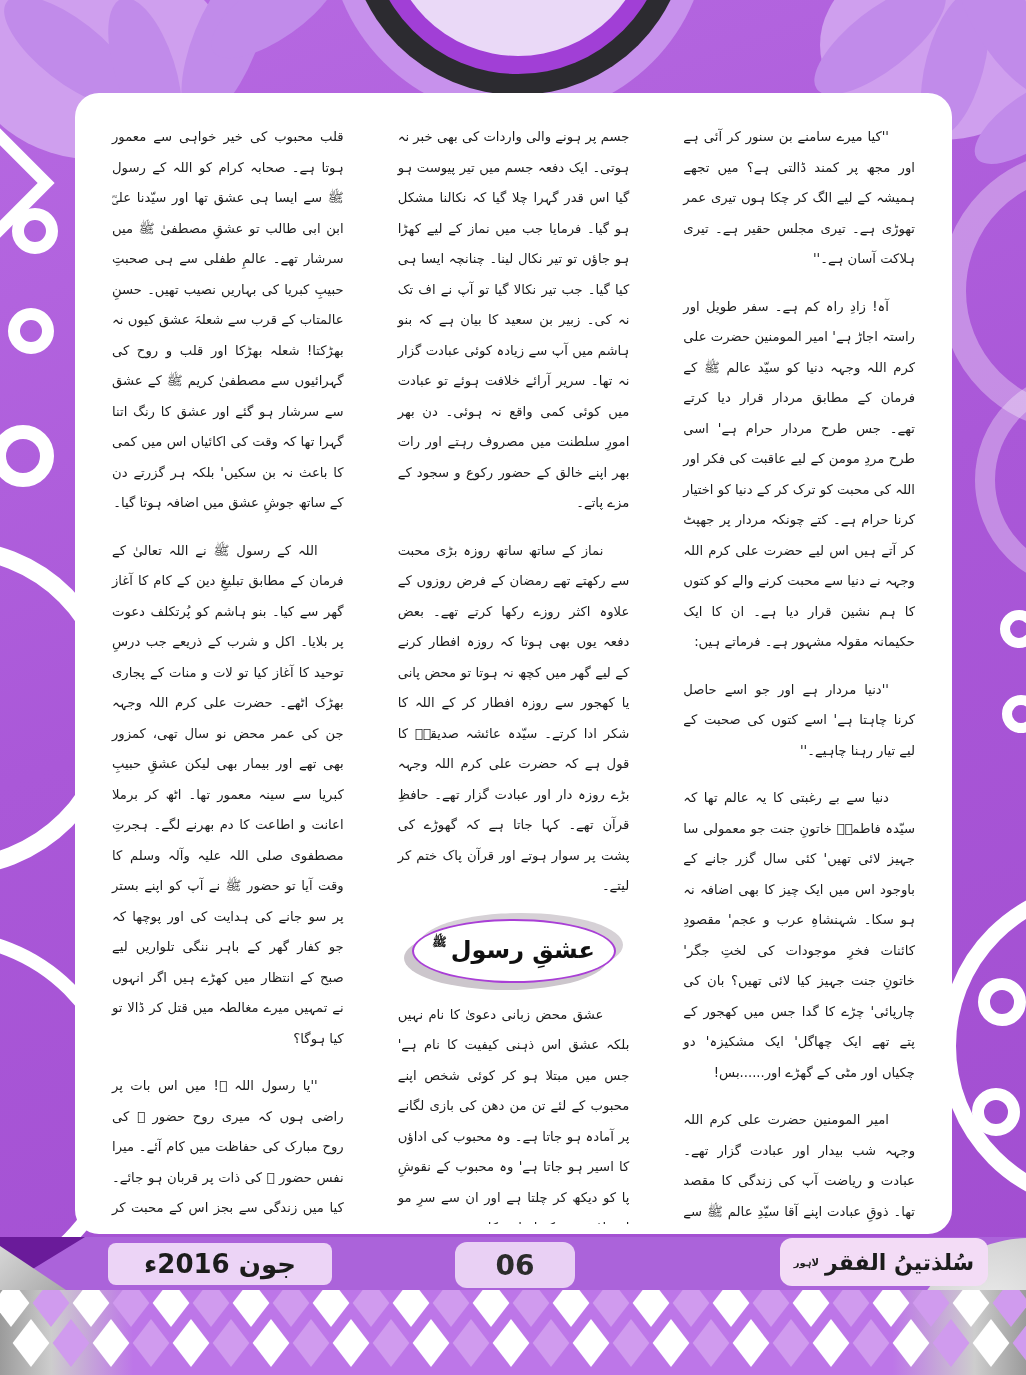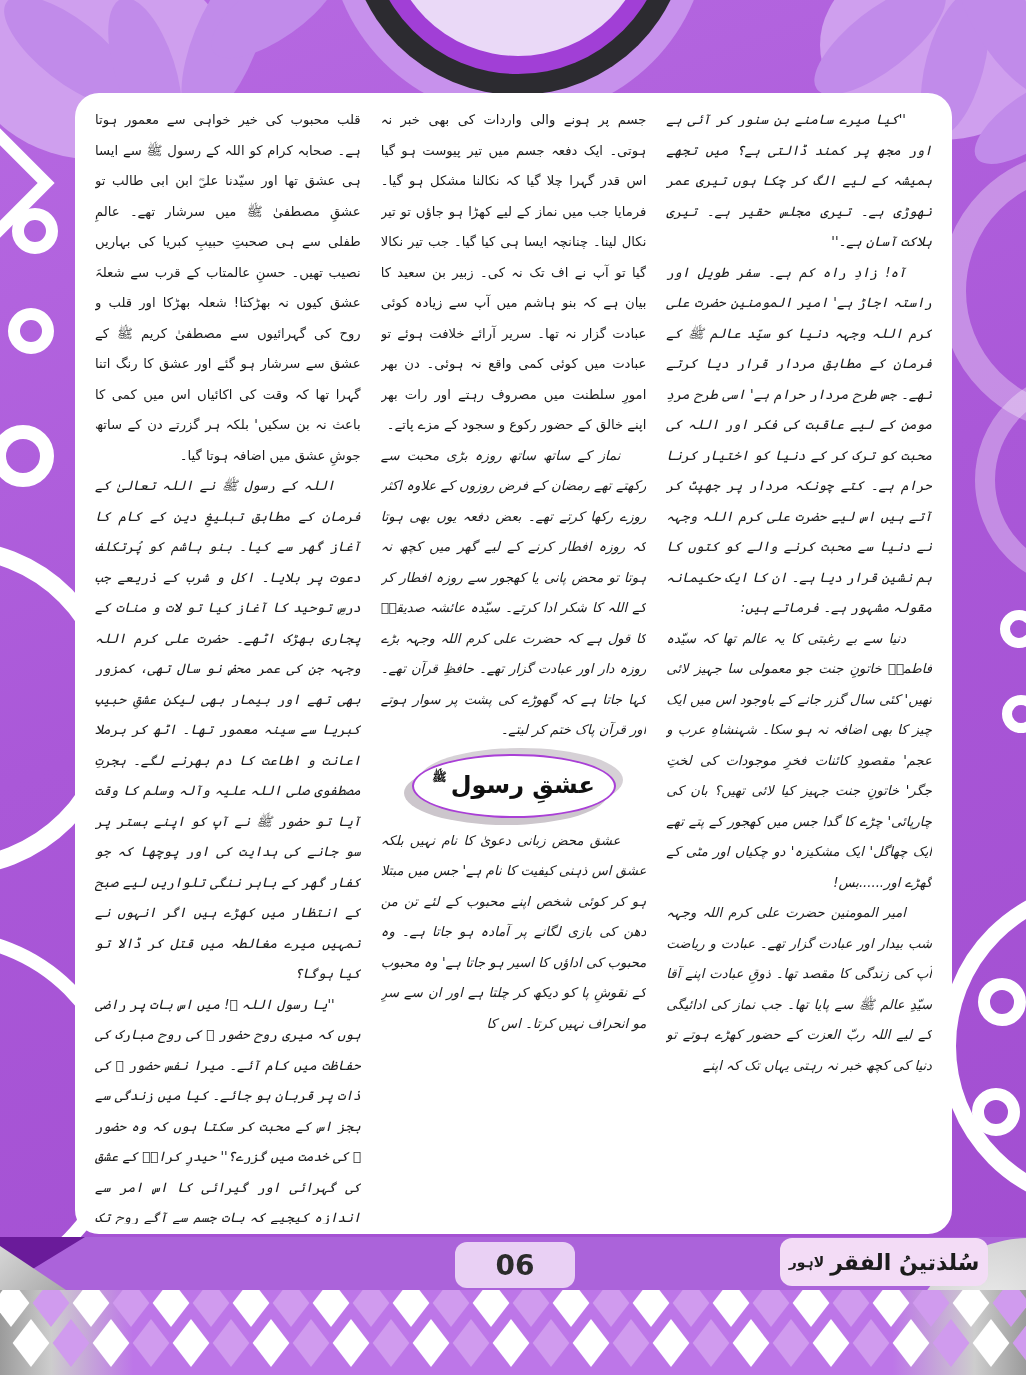--- a/index.html
+++ b/index.html
@@ -22,22 +22,22 @@
   .wring{position:absolute;border-radius:50%;background:transparent;border:12px solid #fff;}
   .wring.faint{border-color:rgba(255,255,255,0.32);}
   .wchev{position:absolute;border:12px solid #fff;transform:rotate(45deg);}
 
   
   .paper{left:75px;top:93px;width:877px;height:1141px;background:#ffffff;border-radius:24px;
          z-index:6;box-sizing:border-box;padding:12px 20px 10px 20px;}
   .cols{direction:rtl;display:flex;gap:20px;height:100%;}
   .col{flex:1 1 0;overflow:hidden;font-size:13.2px;line-height:30.5px;text-align:justify;
        color:#1b1b1b;}
-  .col p{margin:0;}
-  .col p.indent{text-indent:26px;font-style:italic;}
+  .col p{margin:17px;}
+  .col p.indent{text-indent:26px;}
 
   
   .oval{position:relative;margin:8px auto 8px auto;}
   .oval-a{width:186px;height:62px;}
   .oval-a::before{content:'';position:absolute;left:16px;right:16px;top:1px;bottom:1px;
                   background:#9127cc;border-radius:15px;}
   .oval-a .ellipse{position:absolute;left:0;right:0;top:5px;bottom:5px;background:#fff;
                   border:3px solid #9127cc;border-radius:50%;box-sizing:border-box;}
   .oval-a .dot{position:absolute;width:22px;height:22px;background:#fff;border:3px solid #9127cc;
                border-radius:50%;top:50%;margin-top:-14px;z-index:2;}
@@ -63,21 +63,21 @@
   .gray-circle{left:903px;top:1238px;width:252px;height:252px;border-radius:50%;
                background:radial-gradient(circle at 35% 28%,#ebebeb,#9c9c9c);z-index:3;}
   .fbox{position:absolute;display:flex;align-items:center;justify-content:center;z-index:7;
         color:#1c1c1c;direction:rtl;}
   .date-box{left:108px;top:1243px;width:224px;height:42px;background:#ecd4f6;border-radius:8px;
             font-size:26px;font-weight:700;}
   .page-box{left:455px;top:1242px;width:120px;height:46px;background:#e9d0f4;border-radius:12px;
             font-size:28px;font-weight:700;color:#2b2b2b;}
   .logo-box{left:780px;top:1238px;width:208px;height:48px;background:#f3dcf6;border-radius:12px;
             font-size:22px;font-weight:700;gap:6px;}
-  .logo-sub{font-size:14px;font-weight:700;}
+  .logo-sub{font-size:10px;font-weight:700;}
 
   
   .band{left:0;top:1290px;width:1026px;height:85px;z-index:4;overflow:hidden;
         background:linear-gradient(90deg,#9b9b9b 0%,#cdcdcd 5%,#bd76e8 13%,#bd76e8 87%,#cdcdcd 95%,#9b9b9b 100%);}
   .dia{position:absolute;width:26px;height:26px;transform:scale(1,1.3) rotate(45deg);}
 </style>
 </head>
 <body>
 
 <div class="stage">
@@ -111,20 +111,21 @@
   <div class="wring" style="left:1002px;top:695px;width:18px;height:18px;border-width:10px;"></div>
   <div class="wring" style="left:940px;top:880px;width:300px;height:300px;border-width:16px;"></div>
   <div class="wring" style="left:978px;top:978px;width:24px;height:24px;"></div>
   <div class="wring" style="left:972px;top:1088px;width:24px;height:24px;"></div>
 
   <div class="abs paper">
     <div class="cols">
       <div class="col">
           <p class="indent">''کیا میرے سامنے بن سنور کر آئی ہے اور مجھ پر کمند ڈالتی ہے؟ میں تجھے ہمیشہ کے لیے الگ کر چکا ہوں تیری عمر تھوڑی ہے۔ تیری مجلس حقیر ہے۔ تیری ہلاکت آسان ہے۔''</p>
           <p class="indent">آہ! زادِ راہ کم ہے۔ سفر طویل اور راستہ اجاڑ ہے' امیر المومنین حضرت علی کرم اللہ وجہہ دنیا کو سیّد عالم ﷺ کے فرمان کے مطابق مردار قرار دیا کرتے تھے۔ جس طرح مردار حرام ہے' اسی طرح مردِ مومن کے لیے عاقبت کی فکر اور اللہ کی محبت کو ترک کر کے دنیا کو اختیار کرنا حرام ہے۔ کتے چونکہ مردار پر جھپٹ کر آتے ہیں اس لیے حضرت علی کرم اللہ وجہہ نے دنیا سے محبت کرنے والے کو کتوں کا ہم نشین قرار دیا ہے۔ ان کا ایک حکیمانہ مقولہ مشہور ہے۔ فرماتے ہیں:</p>
+          <p class="indent">''دنیا مردار ہے اور جو اسے حاصل کرنا چاہتا ہے' اسے کتوں کی صحبت کے لیے تیار رہنا چاہیے۔''</p>
           <p class="indent">دنیا سے بے رغبتی کا یہ عالم تھا کہ سیّدہ فاطمہؓ خاتونِ جنت جو معمولی سا جہیز لائی تھیں' کئی سال گزر جانے کے باوجود اس میں ایک چیز کا بھی اضافہ نہ ہو سکا۔ شہنشاہِ عرب و عجم' مقصودِ کائنات فخرِ موجودات کی لختِ جگر' خاتونِ جنت جہیز کیا لائی تھیں؟ بان کی چارپائی' چڑے کا گدا جس میں کھجور کے پتے تھے ایک چھاگل' ایک مشکیزہ' دو چکیاں اور مٹی کے گھڑے اور......بس!</p>
           <p class="indent">امیر المومنین حضرت علی کرم اللہ وجہہ شب بیدار اور عبادت گزار تھے۔ عبادت و ریاضت آپ کی زندگی کا مقصد تھا۔ ذوقِ عبادت اپنے آقا سیّدِ عالم ﷺ سے پایا تھا۔ جب نماز کی ادائیگی کے لیے اللہ ربّ العزت کے حضور کھڑے ہوتے تو دنیا کی کچھ خبر نہ رہتی یہاں تک کہ اپنے</p>
         </div>
       <div class="col">
           <p>جسم پر ہونے والی واردات کی بھی خبر نہ ہوتی۔ ایک دفعہ جسم میں تیر پیوست ہو گیا اس قدر گہرا چلا گیا کہ نکالنا مشکل ہو گیا۔ فرمایا جب میں نماز کے لیے کھڑا ہو جاؤں تو تیر نکال لینا۔ چنانچہ ایسا ہی کیا گیا۔ جب تیر نکالا گیا تو آپ نے اف تک نہ کی۔ زبیر بن سعید کا بیان ہے کہ بنو ہاشم میں آپ سے زیادہ کوئی عبادت گزار نہ تھا۔ سریر آرائے خلافت ہوئے تو عبادت میں کوئی کمی واقع نہ ہوئی۔ دن بھر امورِ سلطنت میں مصروف رہتے اور رات بھر اپنے خالق کے حضور رکوع و سجود کے مزے پاتے۔</p>
           <p class="indent">نماز کے ساتھ ساتھ روزہ بڑی محبت سے رکھتے تھے رمضان کے فرض روزوں کے علاوہ اکثر روزے رکھا کرتے تھے۔ بعض دفعہ یوں بھی ہوتا کہ روزہ افطار کرنے کے لیے گھر میں کچھ نہ ہوتا تو محض پانی یا کھجور سے روزہ افطار کر کے اللہ کا شکر ادا کرتے۔ سیّدہ عائشہ صدیقہؓ کا قول ہے کہ حضرت علی کرم اللہ وجہہ بڑے روزہ دار اور عبادت گزار تھے۔ حافظِ قرآن تھے۔ کہا جاتا ہے کہ گھوڑے کی پشت پر سوار ہوتے اور قرآن پاک ختم کر لیتے۔</p>
           <div class="oval oval-b">
             <span class="ellipse"></span>
             <span class="hlabel">عشقِ رسول<span class="sal">ﷺ</span></span>
           </div>
@@ -137,20 +138,23 @@
           <p class="indent">غزوہ احد میں جب عاشقِ صادق کو میدانِ کارزار میں اپنے پیارے محبوب کا جلوہ نظر نہ آیا اور ساتھ ہی یہ روح فرسا خبر سماعتوں سے ٹکرائی کہ حضور ﷺ شہید کر دیئے گئے تو دنیا اندھیر ہو گئی۔ زندگی وقعت سے محروم ہو گئی۔ ذوالفقارِ</p>
         </div>
     </div>
   </div>
 
   <div class="abs footer-strip"></div>
   <div class="abs corner-dark"></div>
   <div class="abs gray-cone"></div>
   <div class="abs gray-circle"></div>
 
+  <div class="fbox date-box">
+    <span>جون 2016ء</span>
+  </div>
   <div class="fbox page-box">
     <span>06</span>
   </div>
   <div class="fbox logo-box">
     <span>سُلذتیںُ الفقر</span>
     <span class="logo-sub">لاہور</span>
   </div>
 
   <div class="abs band">
       <span class="dia" style="left: -2px; top: 0px; background: rgb(255, 255, 255);"></span>

